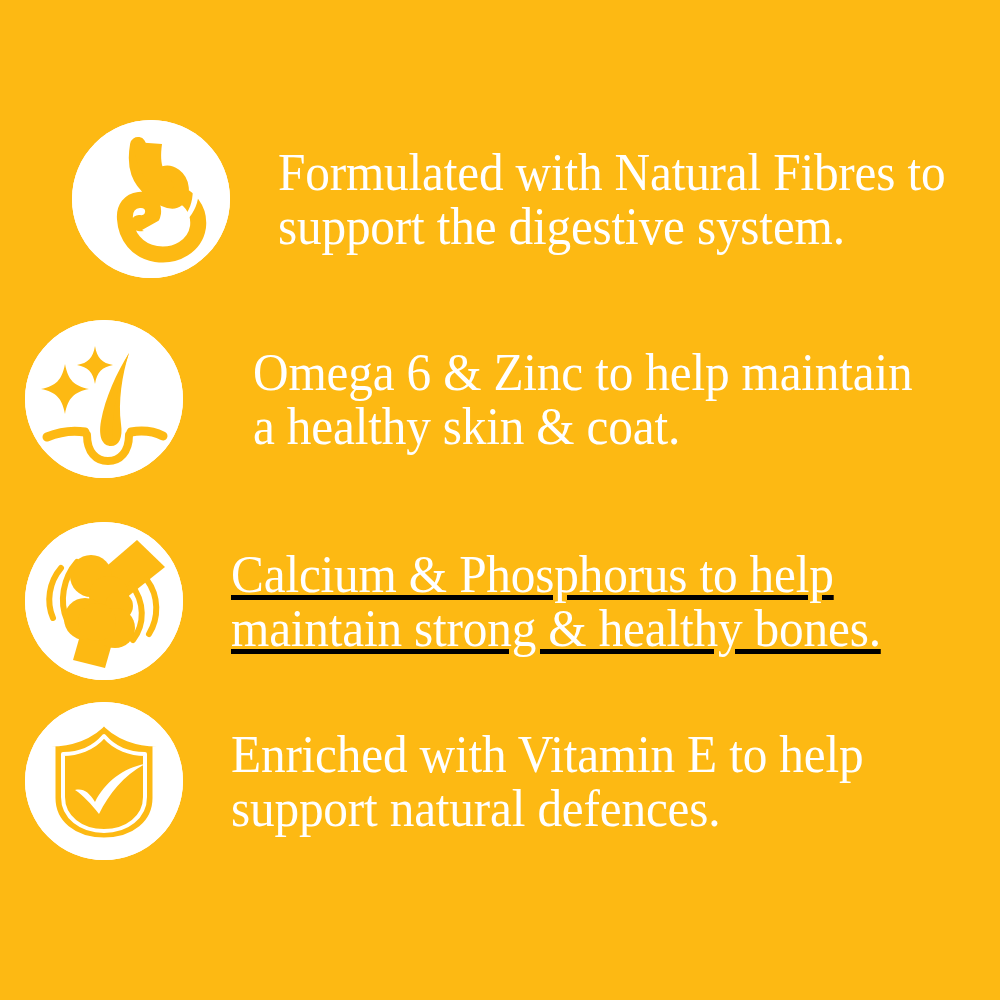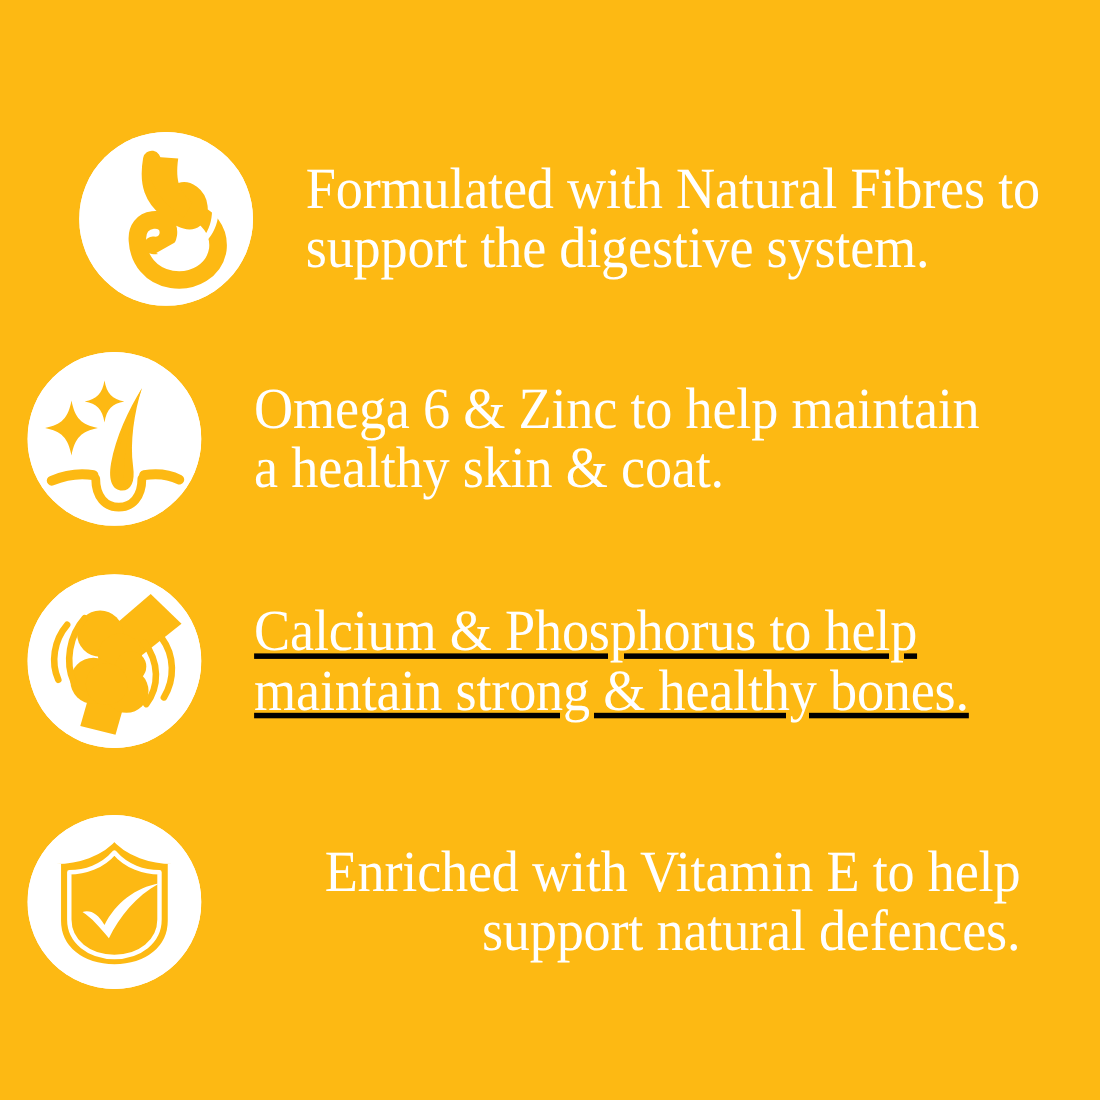--- a/index.html
+++ b/index.html
@@ -20,23 +20,23 @@
     background: #FDB913;
   }
   .feature-row {
     position: absolute;
     left: 0;
     width: 1000px;
     display: flex;
     align-items: center;
   }
   .row-1 { top: 120px; margin-left: 47px; }
-  .row-2 { top: 320px; }
+  .row-2 { top: 320px; gap: 22px; }
   .row-3 { top: 522px; text-decoration: underline; }
-  .row-4 { top: 741px; text-align: right; }
+  .row-4 { top: 702px; }
 
   .icon-badge {
     position: relative;
     flex: 0 0 auto;
     margin-left: 25px;
     width: 158px;
     height: 158px;
     border-radius: 50%;
     background: #FFFFFF;
   }

